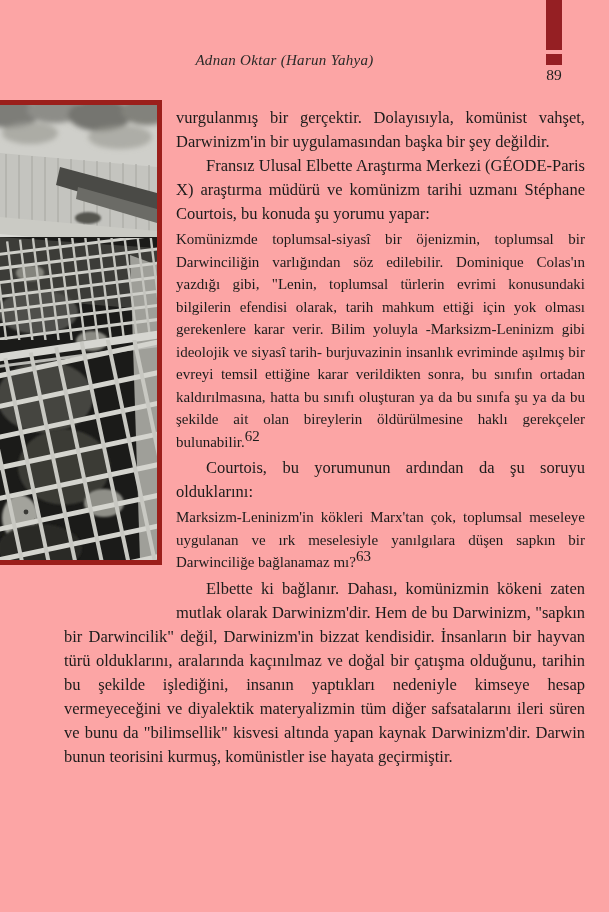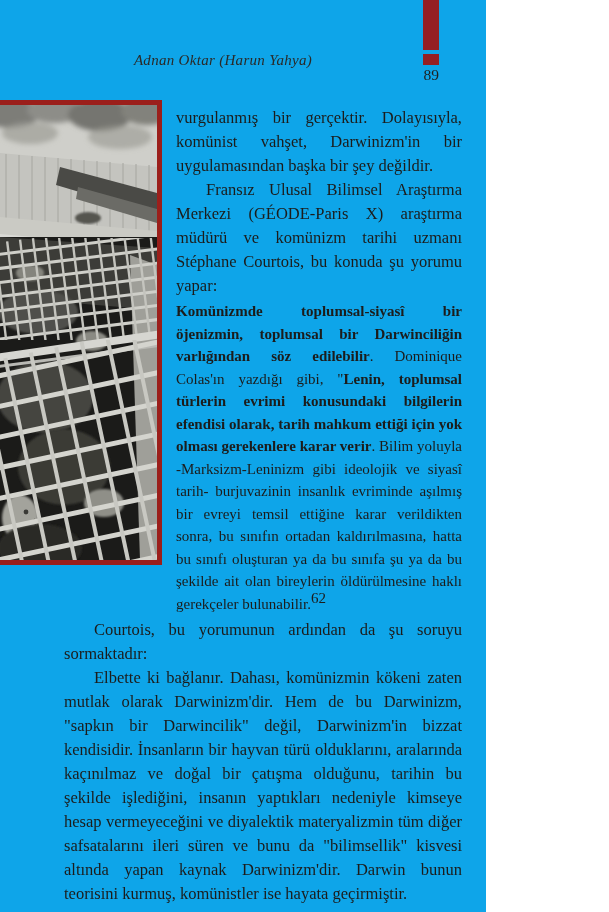--- a/index.html
+++ b/index.html
@@ -3,22 +3,22 @@
 <meta charset="utf-8">
 <style>
   :root{
     --accent-red:#951f23;
     --photo-border:#9b1f1b;
     --text:#1c1c1b;
   }
   html,body{margin:0;padding:0;background:#ffffff;}
   .page{
     position:relative;
-    width:486px;height:912px;
-    background:#0ea5e9;
+    width:609px;height:912px;
+    background:#fca5a5;
     overflow:hidden;
     font-family:"Liberation Serif","DejaVu Serif",serif;
     color:var(--text);
   }
   
   .page-header{position:relative;height:100px;}
   .running-head{
     position:absolute;left:0;right:40px;top:52px;
     text-align:center;
     font-style:italic;
@@ -29,42 +29,41 @@
   .folio-block{
     position:absolute;top:0;right:47px;width:16px;
     text-align:center;
   }
   .red-bar{width:16px;height:50px;background:var(--accent-red);}
   .red-square{width:16px;height:11px;margin-top:4px;background:var(--accent-red);}
   .page-number{
     margin-top:1px;
     font-size:15.5px;
     color:#1f1f1e;
-    text-align:right;
   }
   
   .content{
     margin:0 24px 16px 64px;
     padding-top:6px;
     text-align:justify;
   }
   p{margin:0;}
   .body{
     font-size:16.5px;
     line-height:24px;
     color:var(--text);
   }
   .indent{text-indent:30px;}
   .quote{
     font-size:15px;
     line-height:22.5px;
     margin:2px 0 3px 0;
     color:var(--text);
   }
-  .quote b{font-weight:bold;}
+  .quote b{font-weight:normal;}
   sup{
     font-size:15px;
     line-height:0;
     vertical-align:super;
   }
   
   .photo{
     float:left;
     width:162px;height:465px;
     margin:-6px 14px 46px -64px;
@@ -222,19 +221,20 @@
                   <line x1="156" y1="240" x2="156" y2="520"></line>
                 <line x1="182" y1="240" x2="182" y2="520"></line>
               </g>
             </g>
           </g>
         </g>
       </svg>
     </figure>
 
     <p class="body">vurgulanmış bir gerçektir. Dolayısıyla, komünist vahşet, Darwinizm'in bir uygulamasından başka bir şey değildir.</p>
-    <p class="body indent">Fransız Ulusal Bilimsel Araştırma Merkezi (GÉODE-Paris X) araştırma müdürü ve komünizm tarihi uzmanı Stéphane Courtois, bu konuda şu yorumu yapar:</p>
+    <p class="body indent">Fransız Ulusal Elbette Araştırma Merkezi (GÉODE-Paris X) araştırma müdürü ve komünizm tarihi uzmanı Stéphane Courtois, bu konuda şu yorumu yapar:</p>
     <p class="quote"><b>Komünizmde toplumsal-siyasî bir öjenizmin, toplumsal bir Darwinciliğin varlığından söz edilebilir</b><span>. Dominique Colas'ın yazdığı gibi, "</span><b>Lenin, toplumsal türlerin evrimi konusundaki bilgilerin efendisi olarak, tarih mahkum ettiği için yok olması gerekenlere karar verir</b><span>. Bilim yoluyla -Marksizm-Leninizm gibi ideolojik ve siyasî tarih- burjuvazinin insanlık evriminde aşılmış bir evreyi temsil ettiğine karar verildikten sonra, bu sınıfın ortadan kaldırılmasına, hatta bu sınıfı oluşturan ya da bu sınıfa şu ya da bu şekilde ait olan bireylerin öldürülmesine haklı gerekçeler bulunabilir.</span><sup>62</sup></p>
-    <p class="body indent">Courtois, bu yorumunun ardından da şu soruyu sormaktadır:</p>
+    <p class="body indent">Courtois, bu yorumunun ardından da şu soruyu olduklarını:</p>
+    <p class="quote"><span>Marksizm-Leninizm'in kökleri Marx'tan çok, toplumsal meseleye uygulanan ve ırk meselesiyle yanılgılara düşen sapkın bir Darwinciliğe bağlanamaz mı?</span><sup>63</sup></p>
     <p class="body indent">Elbette ki bağlanır. Dahası, komünizmin kökeni zaten mutlak olarak Darwinizm'dir. Hem de bu Darwinizm, "sapkın bir Darwincilik" değil, Darwinizm'in bizzat kendisidir. İnsanların bir hayvan türü olduklarını, aralarında kaçınılmaz ve doğal bir çatışma olduğunu, tarihin bu şekilde işlediğini, insanın yaptıkları nedeniyle kimseye hesap vermeyeceğini ve diyalektik materyalizmin tüm diğer safsatalarını ileri süren ve bunu da "bilimsellik" kisvesi altında yapan kaynak Darwinizm'dir. Darwin bunun teorisini kurmuş, komünistler ise hayata geçirmiştir.</p>
 
   </div>
 </div>
 
 </body></html>

